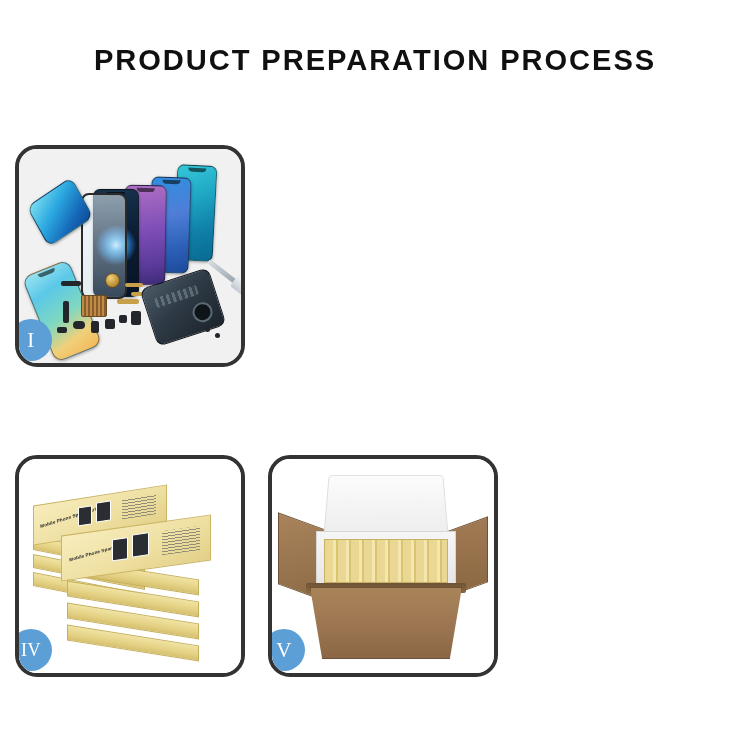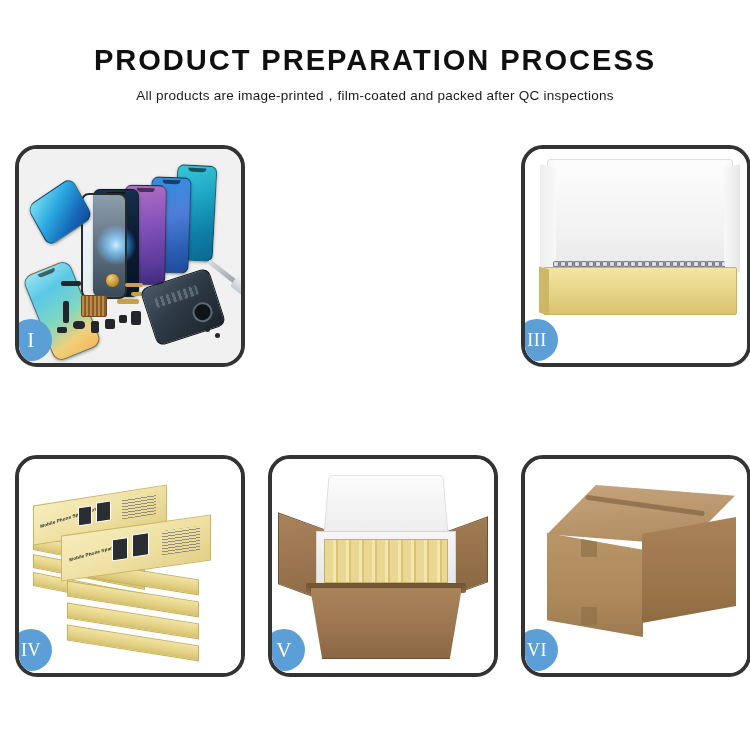--- a/index.html
+++ b/index.html
@@ -321,21 +321,20 @@
     background: rgba(140,110,72,.65); border-radius: 1px;
   }
 </style>
 </head>
 <body>
 
 <div id="page">
 
   <div class="header">
     <div class="title">PRODUCT PREPARATION PROCESS</div>
-    <div class="subtitle">All products are image-printed，film-coated and packed after QC inspections</div>
   </div>
 
   <div class="grid">
 
     <div class="row row1">
 
       <div class="panel c0">
         <div class="panel-inner">
           <div class="art">
             <div class="ph p5">
@@ -372,30 +371,20 @@
             <div class="backplate"></div>
             <div class="driver"></div>
             <div class="part dark" style="left:186px; top:178px; width:5px; height:5px; border-radius:50%;"></div>
             <div class="part dark" style="left:196px; top:184px; width:5px; height:5px; border-radius:50%;"></div>
           </div>
           <div class="badge">I</div>
         </div>
       </div>
 
 
-      <div class="panel c2 white">
-        <div class="panel-inner">
-          <div class="art">
-            <div class="boxlid-white"></div>
-            <div class="bubble-fill"></div>
-            <div class="box-base-yellow"></div>
-          </div>
-          <div class="badge small">III</div>
-        </div>
-      </div>
 
     </div>
 
     <div class="row row2">
 
       <div class="panel c0 white">
         <div class="panel-inner">
           <div class="art">
             <div class="stack">
 
@@ -437,30 +426,16 @@
             <div class="v-foam-lid"></div>
             <div class="v-foam-body"></div>
             <div class="v-yellow-fill"></div>
             <div class="v-carton-rim"></div>
             <div class="v-carton-front"></div>
           </div>
           <div class="badge">V</div>
         </div>
       </div>
 
-      <div class="panel c2 white">
-        <div class="panel-inner">
-          <div class="art">
-            <div class="c-top"></div>
-            <div class="c-seam"></div>
-            <div class="c-left">
-              <div class="c-tape" style="left:34px; top:6px;"></div>
-              <div class="c-tape" style="left:34px; top:74px;"></div>
-            </div>
-            <div class="c-right"></div>
-          </div>
-          <div class="badge small">VI</div>
-        </div>
-      </div>
 
     </div>
   </div>
 </div>
 
 </body></html>

